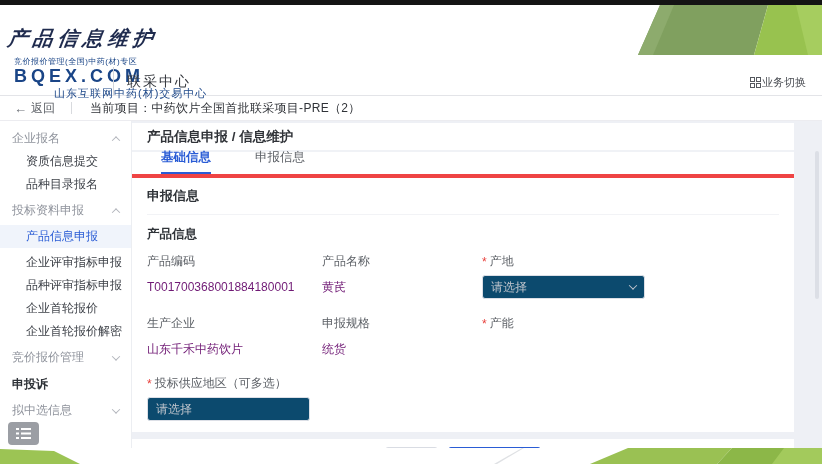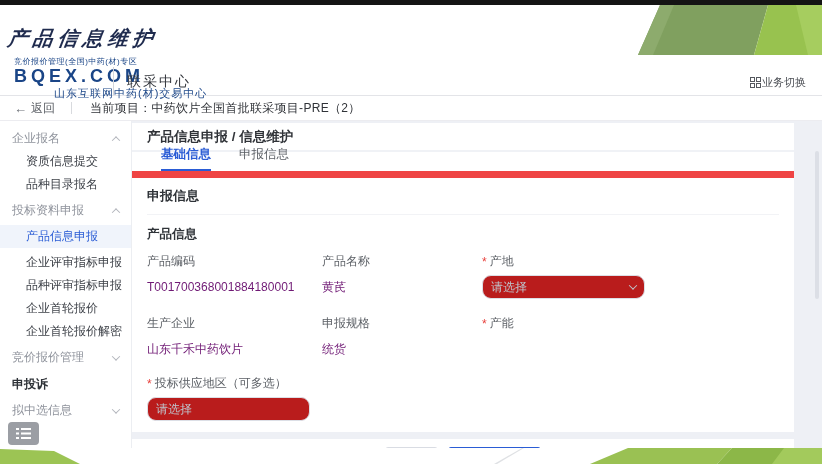--- a/index.html
+++ b/index.html
@@ -50,32 +50,32 @@
   .chev.up { transform:rotate(-135deg) translate(-1px,-1px); }
   .chev.down { transform:rotate(45deg) translate(-1px,-1px); }
   .collapse-btn { position:absolute; left:8px; bottom:3px; width:31px; height:23px; background:#9b9ea4; border:none; border-radius:4px; display:flex; align-items:center; justify-content:center; cursor:pointer; }
 
   
   .content { flex:1; padding:2px 28px 0 0; position:relative; }
   .card { background:#fff; }
   .main-card { min-height:270px; }
   .title-row { height:29px; border-bottom:2px solid #f0f2f6; display:flex; align-items:center; padding-left:15px; }
   .page-header { font-size:13.5px; font-weight:bold; color:#303338; }
-  .tab-row { height:26px; border-bottom:7px solid #ef4444; display:flex; align-items:flex-end; padding-left:29px; gap:28px; }
+  .tab-row { height:26px; border-bottom:4px solid #ef4444; display:flex; align-items:flex-end; padding-left:29px; gap:44px; }
   .tab { padding-bottom:6px; font-size:12.5px; color:#5c6066; cursor:pointer; border-bottom:2px solid transparent; }
   .tab.active { color:#2a5cd5; font-weight:bold; border-bottom-color:#2a5cd5; }
   .form-body { padding:9px 15px 11px 15px; }
   .section-title { font-size:13px; font-weight:bold; color:#2f3338; padding-bottom:9px; border-bottom:1px solid #f2f3f6; }
   .subsection-title { font-size:12.5px; font-weight:bold; color:#2f3338; margin:11px 0 11px; }
   .form-grid { display:grid; grid-template-columns:175px 160px 1fr; column-gap:0; row-gap:0; }
   .f-label { color:#5c6066; font-size:12px; height:15px; display:flex; align-items:center; gap:3px; }
   .f-value { color:#701a75; font-size:12px; margin-top:6px; height:24px; display:flex; align-items:center;text-align:right; }
   .req { color:#e8413c; font-size:12px; }
   .row-gap { height:17px; grid-column:1 / span 3; }
-  .selectbox { margin-top:6px; width:163px; height:24px; border:1px solid #dcdfe6; border-radius:9px; display:flex; align-items:center; justify-content:space-between; padding:0 8px; background:#b91c1c; cursor:pointer; }
+  .selectbox { margin-top:6px; width:163px; height:24px; border:1px solid #dcdfe6; border-radius:3px; display:flex; align-items:center; justify-content:space-between; padding:0 8px; background:#0c4a6e; cursor:pointer; }
   .ph { color:#bfc4cc; font-size:12px; }
   .sel-chev { width:6px; height:6px; border-right:1.3px solid #c0c4cc; border-bottom:1.3px solid #c0c4cc; transform:rotate(45deg) translate(-1px,-1px); }
   .cap-wrap { margin-top:6px; display:flex; align-items:center; gap:8px; }
   .numbox { width:125px; height:24px; border:1px solid #dcdfe6; border-radius:3px; display:flex; overflow:hidden; background:#fff; }
   .numbox input { flex:1; border:none; outline:none; padding:0 8px; font-size:12px; color:#32353a; font-family:inherit; min-width:0; }
   .numbox input::placeholder { color:#bfc4cc; }
   .spinner { width:17px; border-left:1px solid #dcdfe6; display:flex; flex-direction:column; flex:none; }
   .spin-btn { flex:1; display:flex; align-items:center; justify-content:center; background:#fff; border:none; cursor:pointer; padding:0; }
   .spin-btn:first-child { border-bottom:1px solid #dcdfe6; }
   .spin-chev { width:4px; height:4px; border-right:1.2px solid #a8abb2; border-bottom:1.2px solid #a8abb2; }

